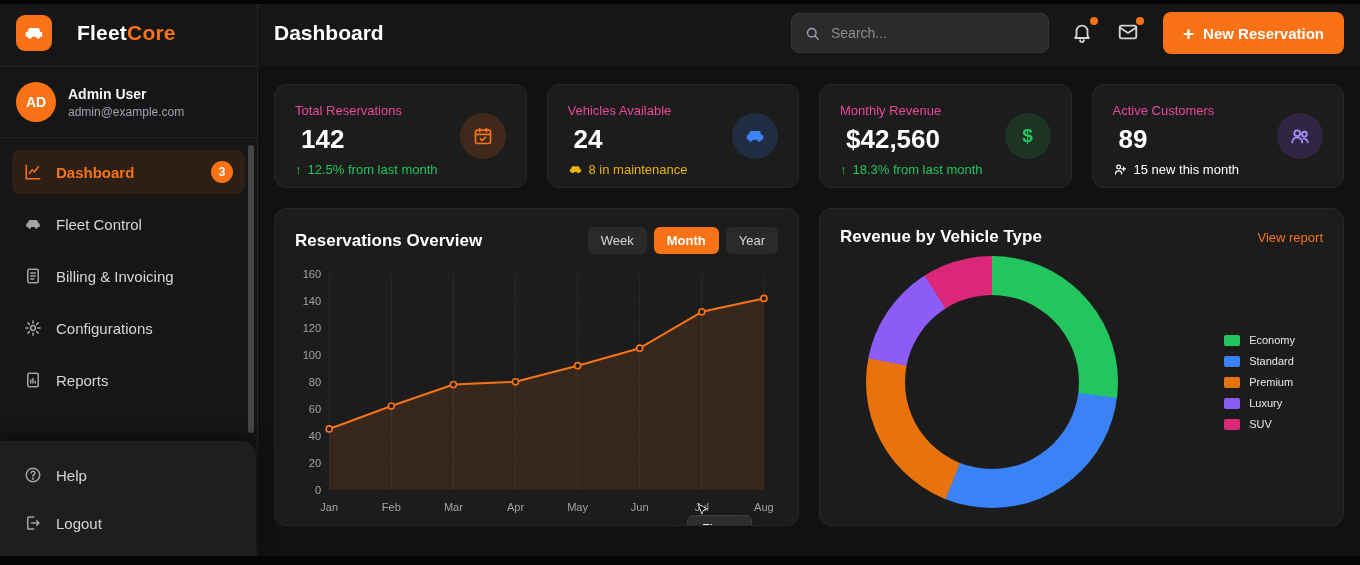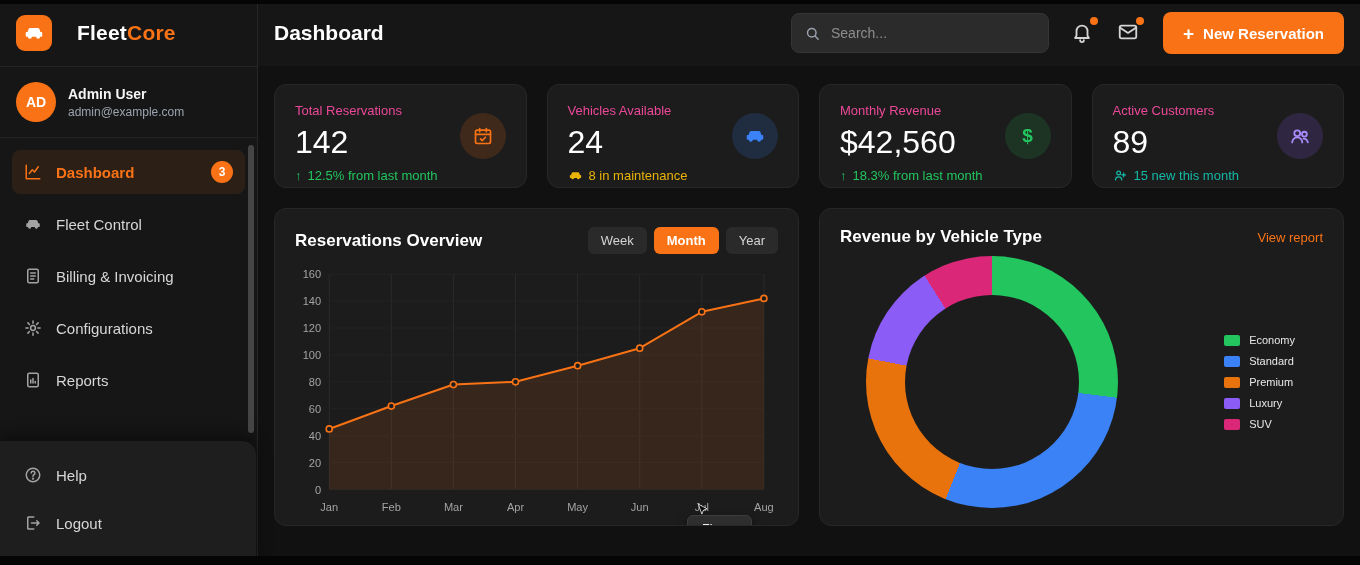--- a/index.html
+++ b/index.html
@@ -100,25 +100,25 @@
   .content { flex: 1; padding: 18px 16px 0; overflow: hidden; }
 
   
   .stats-row { display: grid; grid-template-columns: repeat(4, 1fr); gap: 20px; margin-bottom: 20px; }
   .stat-card {
     background: #1c1c1c; border: 1px solid #272727; border-radius: 12px;
     padding: 18px 20px; display: flex; justify-content: space-between; align-items: flex-start;
     height: 104px;
   }
   .stat-label { font-size: 13px; color: #ec4899; }
-  .stat-value { font-size: 32px; font-weight: normal; color: #fff; margin: 6px 0 7px; }
+  .stat-value { font-size: 26px; font-weight: bold; color: #fff; margin: 6px 6px 7px; }
   .stat-sub { font-size: 13px; display: flex; align-items: center; gap: 6px; }
   .stat-sub.green { color: #22c55e; }
   .stat-sub.yellow { color: #eab308; }
-  .stat-sub.blue { color: #14b8a6; }
+  .stat-sub.blue { color: #ffffff; }
   .stat-icon {
     width: 46px; height: 46px; border-radius: 50%;
     display: flex; align-items: center; justify-content: center; margin-top: 10px;
   }
   .stat-icon.orange { background: rgba(249,115,22,0.16); color: #f97316; }
   .stat-icon.blue   { background: rgba(59,130,246,0.16); color: #3b82f6; }
   .stat-icon.green  { background: rgba(34,197,94,0.14);  color: #22c55e; }
   .stat-icon.purple { background: rgba(139,92,246,0.18); color: #a78bfa; }
   .dollar-glyph { font-size: 19px; font-weight: bold; }
 

